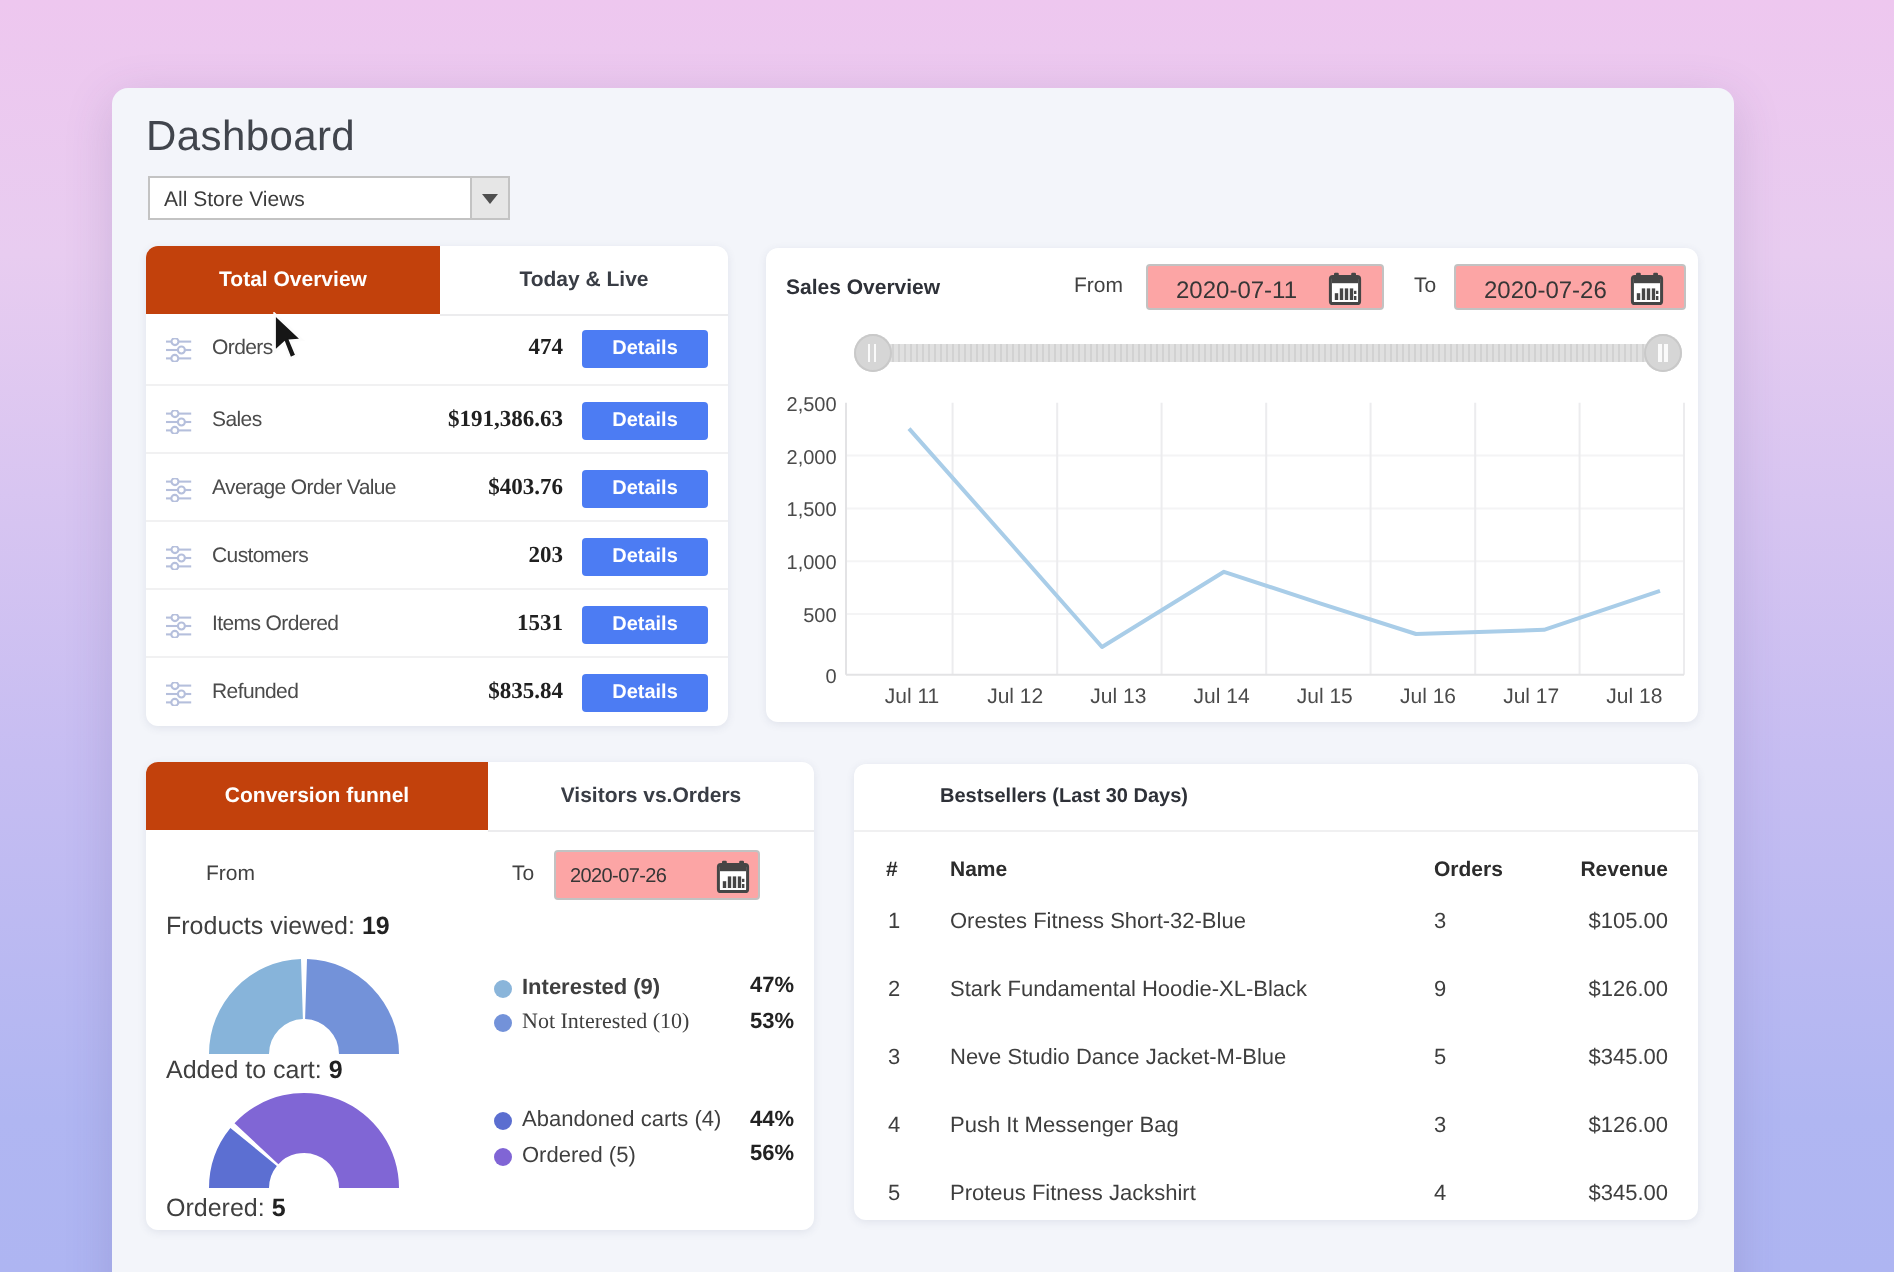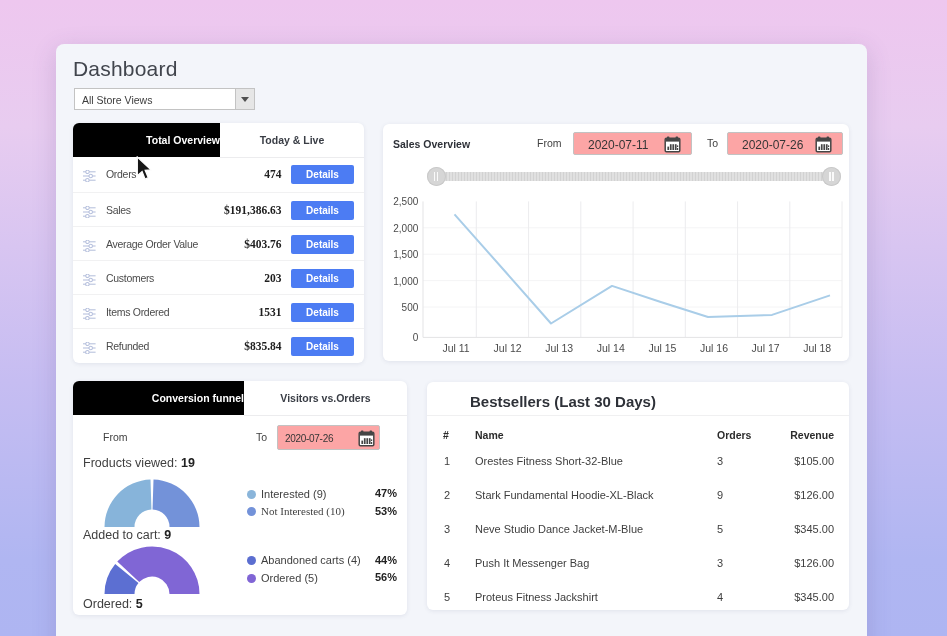--- a/index.html
+++ b/index.html
@@ -13,21 +13,21 @@
 .select { position:absolute; left:18px; top:44px; width:181px; height:22px; background:#fff;
   border:1px solid #c3c3c3; }
 .select span { position:absolute; left:7px; top:4.5px; font-size:10.5px; color:#3c3c3c; }
 .select .ab { position:absolute; right:0; top:0; width:19px; height:20px; background:#e6e6e6;
   border-left:1px solid #c3c3c3; }
 .select .ab:after { content:""; position:absolute; left:4.5px; top:7.5px; border:4.5px solid transparent;
   border-top:5px solid #4f4f4f; }
 .panel { position:absolute; background:#fff; border-radius:6px; box-shadow:0 1px 4px rgba(60,70,110,.10); }
 .tab { position:absolute; top:0; height:34px; text-align:center; font-size:10.5px; font-weight:700;
   line-height:34px; color:#393d45; }
-.tab.on { background:#000000; color:#fff; border-top-left-radius:6px;text-align:right; }
+.tab.on { background:#c2410c; color:#fff; border-top-left-radius:6px; }
 
 
 .p-stats { left:17px; top:79px; width:291px; height:240px; }
 .p-stats .tab.on { left:0; width:147px; }
 .p-stats .tab.off { left:147px; width:144px; }
 .srow { position:absolute; left:0; width:291px; height:35px; border-top:1px solid #f1f1f2; }
 .srow .ic { position:absolute; left:10px; top:11px; }
 .srow .lb { position:absolute; left:33px; top:10.5px; font-size:10.5px; color:#4b4b4b; letter-spacing:-0.3px; }
 .srow .vl { position:absolute; right:82.5px; top:10.5px; font-size:11.5px; font-weight:700; color:#202020;font-family:Liberation Serif, serif; }
 .srow .bt { position:absolute; left:218px; top:8px; width:63px; height:19px; background:#4c7cf3;
@@ -54,21 +54,21 @@
 .p-funnel .tab.on { left:0; width:171px; }
 .p-funnel .tab.off { left:171px; width:163px; }
 .ltxt { position:absolute; font-size:12.5px; color:#3f3f3f; }
 .leg { font-size:11px; letter-spacing:0; }
 .ltxt b { color:#222; }
 .ldot { position:absolute; width:9px; height:9px; border-radius:50%; }
 .lpct { position:absolute; font-size:11px; font-weight:700; color:#222; text-align:right; }
 
 
 .p-best { left:371px; top:338px; width:422px; height:228px; }
-.p-best .ttl { position:absolute; left:12px; top:11px; font-size:15px; font-weight:700; color:#2e3138;padding-left:31px; }
+.p-best .ttl { position:absolute; left:12px; top:11px; font-size:10px; font-weight:700; color:#2e3138;padding-left:31px; }
 .p-best .div { position:absolute; left:0; top:33px; width:422px; height:1px; background:#f0f0f1; }
 .bh { position:absolute; font-size:10.5px; font-weight:700; color:#2c2c2c; }
 .bc { position:absolute; font-size:11px; color:#3e3e3e; }
 </style>
 </head>
 <body>
 <div class="bg">
 <div class="card">
   <h1>Dashboard</h1>
   <div class="select">
@@ -290,21 +290,21 @@
       <path d="M 0.5 48 A 47.5 47.5 0 0 1 46.5 0.52 L 47.45 30.51 A 17.5 17.5 0 0 0 30.5 48 Z" fill="#87b4da"></path>
       <path d="M 49.5 0.52 A 47.5 47.5 0 0 1 95.5 48 L 65.5 48 A 17.5 17.5 0 0 0 48.55 30.51 Z" fill="#7392d9"></path>
     </svg>
     <div class="ltxt" style="left:10px;top:147px;">Added to cart: <b>9</b></div>
     <svg width="96" height="48" viewBox="0 0 96 48" style="position:absolute;left:30.5px;top:165px;">
       <path d="M 0.5 48 A 47.5 47.5 0 0 1 11.2 18.0 L 34.44 36.94 A 17.5 17.5 0 0 0 30.5 48 Z" fill="#5c6fd2"></path>
       <path d="M 13.26 15.61 A 47.5 47.5 0 0 1 95.5 48 L 65.5 48 A 17.5 17.5 0 0 0 35.2 36.07 Z" fill="#8066d5"></path>
     </svg>
     <div class="ltxt" style="left:10px;top:216px;">Ordered: <b>5</b></div>
     <div class="ldot" style="left:173.5px;top:108.5px;background:#8ab5da;"></div>
-    <div class="ltxt leg" style="left:188px;top:106.5px;">Interested (9)</div>
+    <div class="ltxt leg" style="left:188px;top:106.5px;font-weight:bold;">Interested (9)</div>
     <div class="lpct" style="right:10px;top:106px;">47%</div>
     <div class="ldot" style="left:173.5px;top:126px;background:#7392d9;"></div>
     <div class="ltxt leg" style="left:188px;top:124px;font-family:Liberation Serif, serif;">Not Interested (10)</div>
     <div class="lpct" style="right:10px;top:123.5px;">53%</div>
     <div class="ldot" style="left:173.5px;top:175px;background:#5b6ed0;"></div>
     <div class="ltxt leg" style="left:188px;top:173px;">Abandoned carts (4)</div>
     <div class="lpct" style="right:10px;top:172.5px;">44%</div>
     <div class="ldot" style="left:173.5px;top:192.5px;background:#8065d5;"></div>
     <div class="ltxt leg" style="left:188px;top:190.5px;">Ordered (5)</div>
     <div class="lpct" style="right:10px;top:190px;">56%</div>

